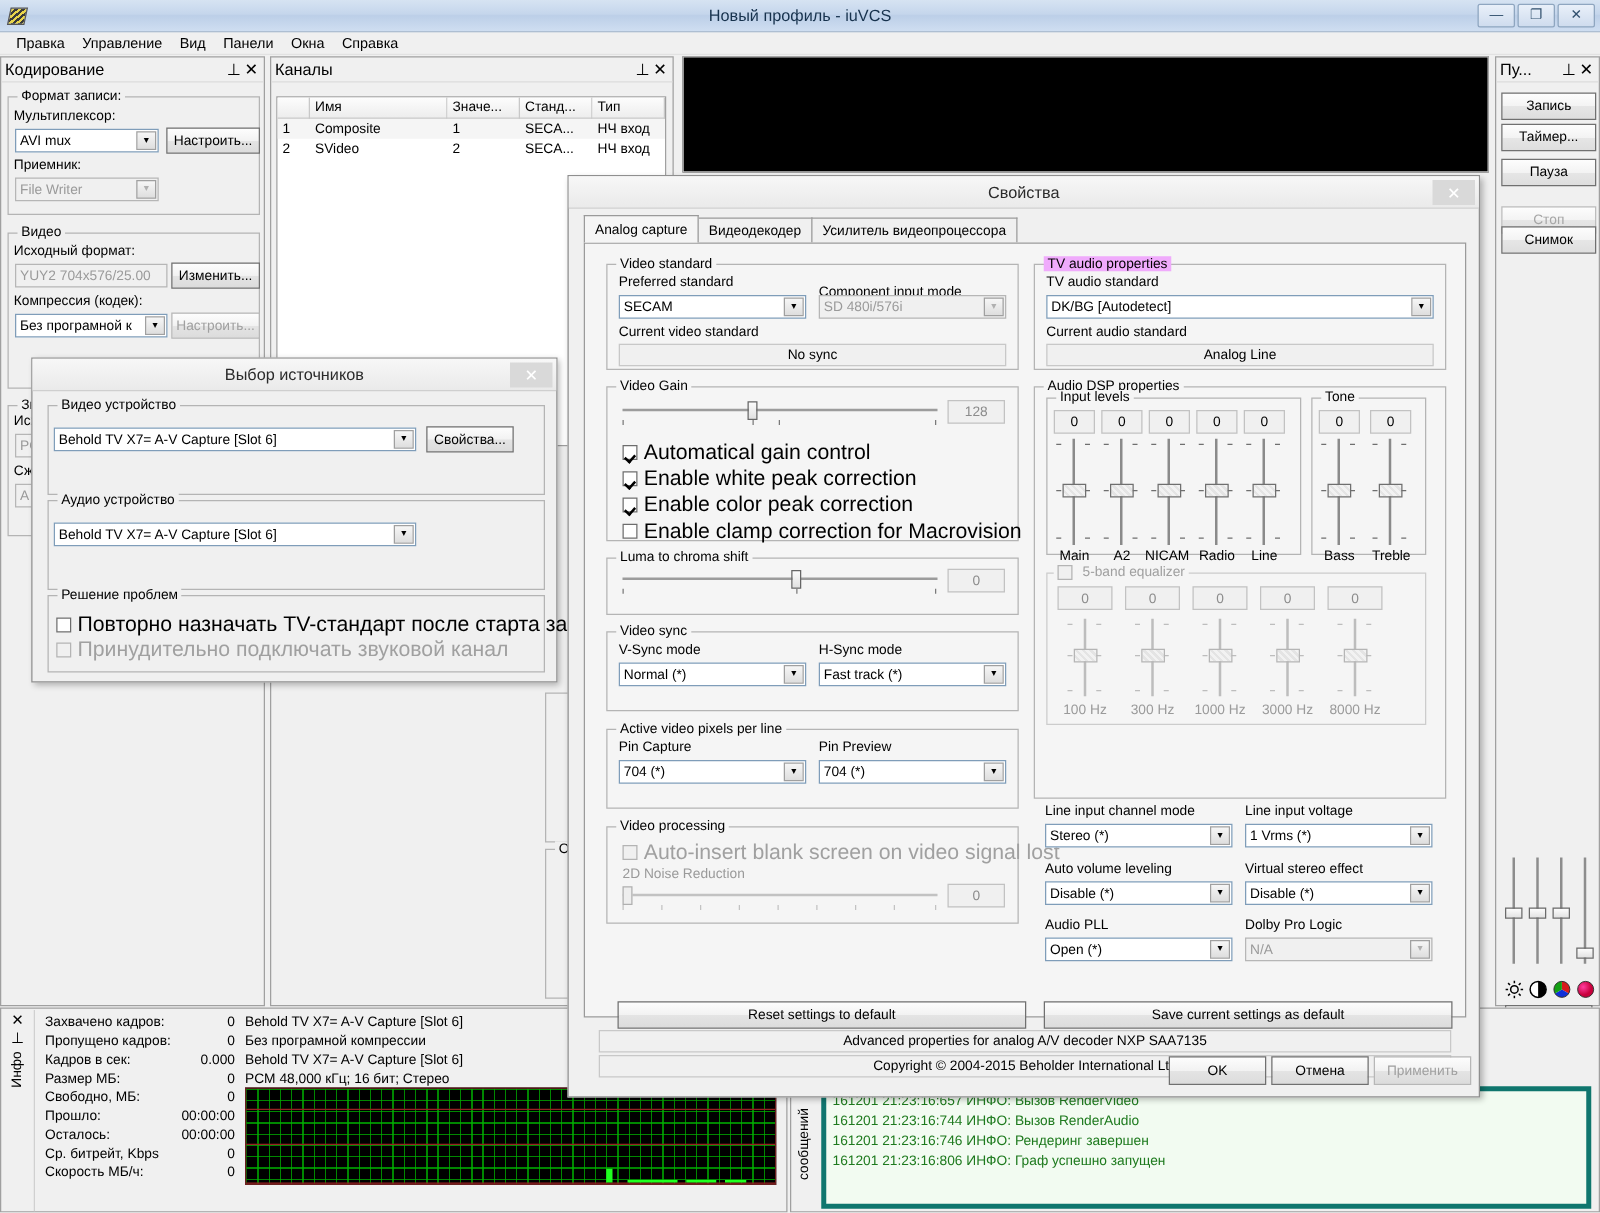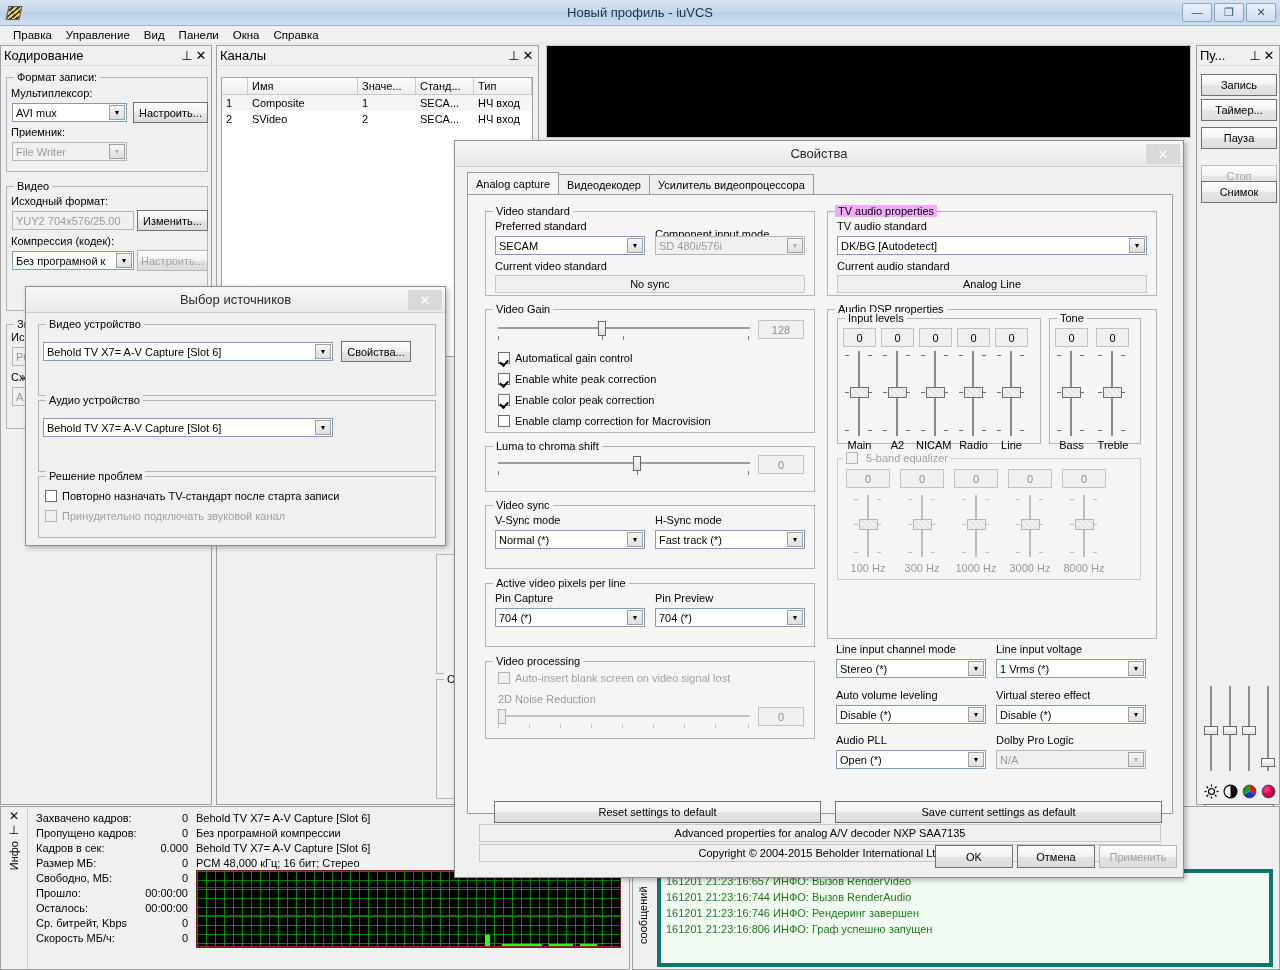--- a/index.html
+++ b/index.html
@@ -94,21 +94,21 @@
     display:flex; align-items:center; justify-content:center;
     font-size:11px; color:#8c8c8c;
   }
   .btn {
     position:absolute; background: linear-gradient(to bottom,#fdfdfd 0%,#f2f2f2 50%,#e4e4e4 51%,#dcdcdc 100%);
     border:1px solid #707070; display:flex; align-items:center; justify-content:center;
     font-size:11px; color:#000;
   }
   .btn.dis { color:#a0a0a0; border-color:#b7b7b7; }
 
-  .chk { position:absolute; display:flex; align-items:center; font-size:11px; color:#000; white-space:nowrap;}
+  .chk { position:absolute; display:flex; align-items:center; font-size:17px; color:#000; white-space:nowrap;}
   .chk .box {
     width:12px; height:12px; background:#fff; border:1px solid #6d6d6d;
     margin-right:5px; position:relative; flex:none;
   }
   .chk.on .box::after {
     content:""; position:absolute; left:2px; top:5px; width:4px; height:6px;
     border:solid #000; border-width:0 2px 2px 0; transform: rotate(42deg);
   }
   .chk.dim { color:#a0a0a0; }
   .chk.dim .box { background:#f0f0f0; border-color:#b4b4b4; }

